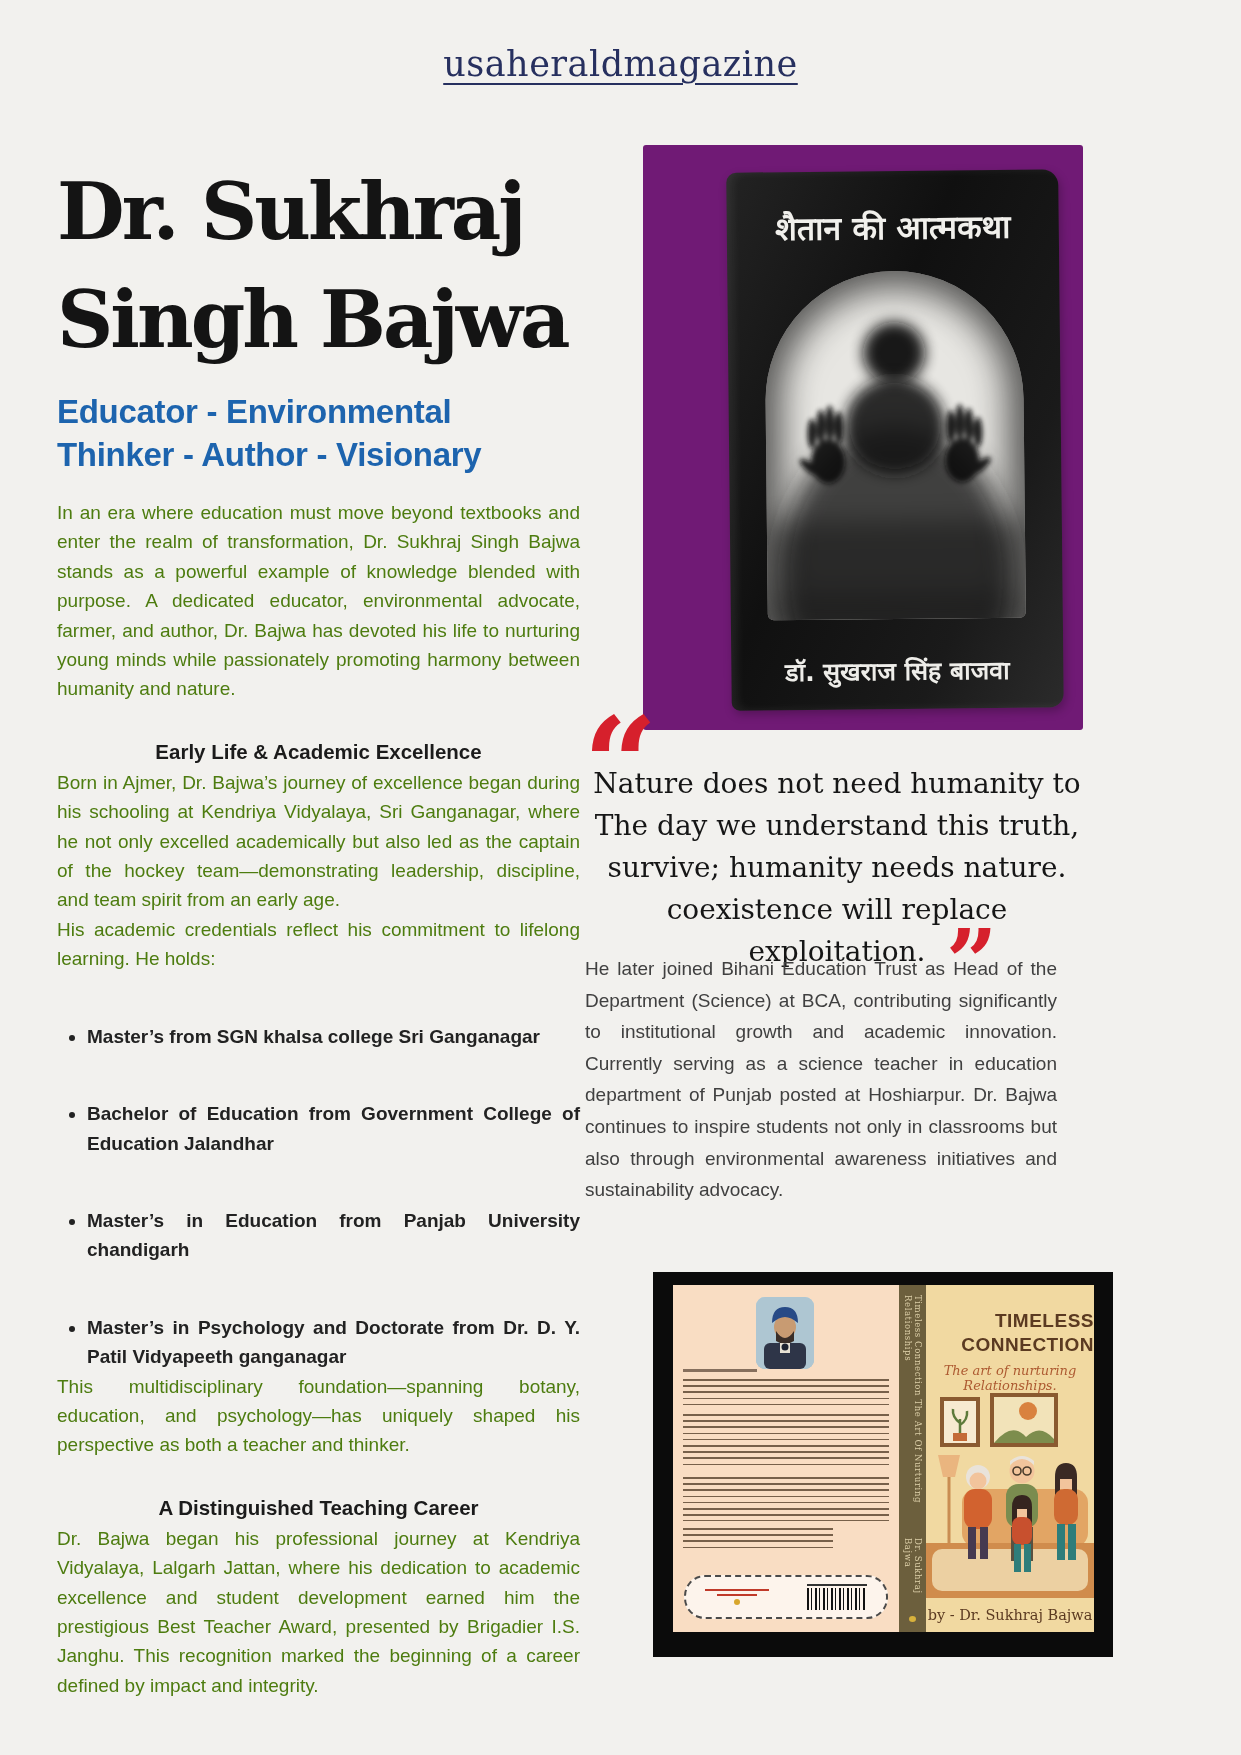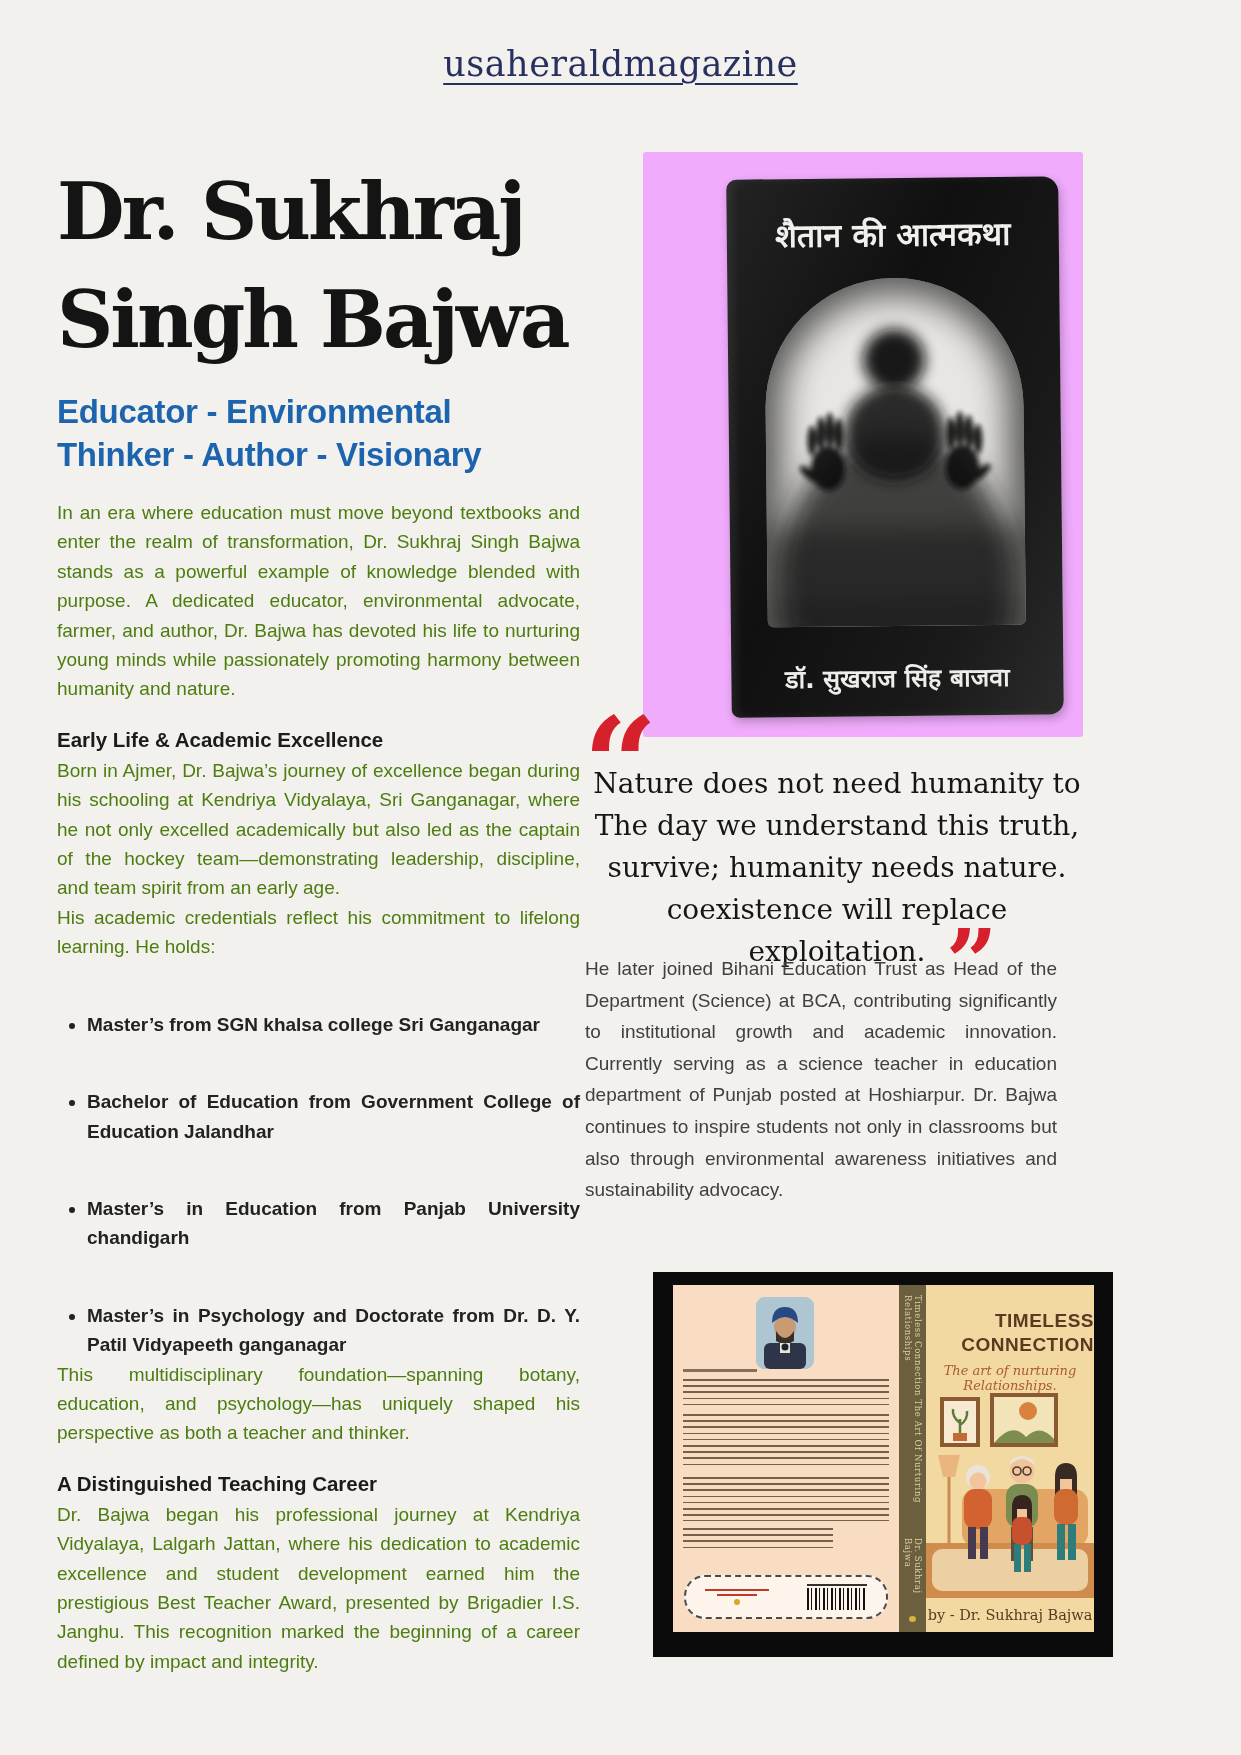--- a/index.html
+++ b/index.html
@@ -13,28 +13,28 @@
               letter-spacing:.5px;}
 
   
   .leftcol{position:absolute;left:57px;top:158px;width:523px;}
   .headline{font-family:"DejaVu Serif",serif;font-weight:700;font-size:78px;line-height:108px;
             letter-spacing:-3px;color:#141414;white-space:nowrap;}
   .subtitle{margin-top:16px;font-weight:bold;font-size:33px;line-height:43px;color:#1d64ae;
             letter-spacing:-.3px;}
   .body-text{font-size:19px;line-height:29.4px;text-align:justify;color:#4d7c0f;}
   .intro{margin-top:22px;}
-  .sec-head{margin-top:24px;margin-bottom:4px;text-align:left;font-weight:bold;
+  .sec-head{margin-top:36px;margin-bottom:4px;text-align:center;font-weight:bold;
             font-size:20.5px;color:#1b1b1b;}
   .creds{margin:0;padding-left:30px;font-weight:bold;color:#222;}
   .creds li{font-size:19px;line-height:29.4px;text-align:justify;margin-top:48px;}
   .para-tight{margin-top:0;}
 
   
-  .photo1{position:absolute;left:643px;top:152px;width:440px;height:585px;background:#f0abfc;
+  .photo1{position:absolute;left:643px;top:145px;width:440px;height:585px;background:#701a75;
           border-radius:3px;}
   .book1{position:absolute;left:86px;top:26px;width:332px;height:538px;
          background:linear-gradient(115deg,#232323 0%,#101010 40%,#1a1a1a 75%,#2b2b2b 100%);
          border-radius:10px 16px 14px 8px;transform:rotate(-.6deg);
          box-shadow:inset 6px 0 10px rgba(255,255,255,.07), 2px 4px 10px rgba(0,0,0,.25);}
   .book1-title{position:absolute;top:34px;left:0;width:100%;text-align:center;
                font-family:"DejaVu Sans",sans-serif;font-weight:bold;font-size:32px;color:#f1f0ec;}
   .arch{position:absolute;left:37px;top:100px;width:258px;height:348px;background:#e7e6e2;
         border-radius:129px 129px 6px 6px;overflow:hidden;
         box-shadow:inset 0 0 34px 16px rgba(10,10,10,.65);}

